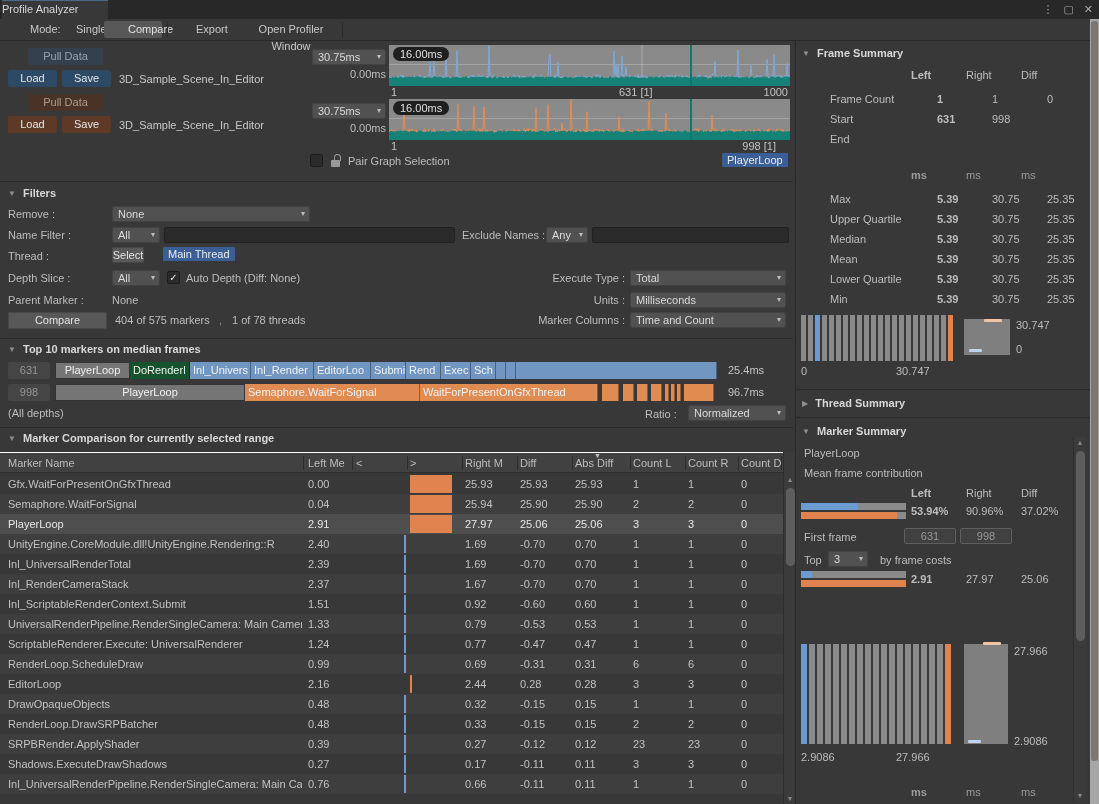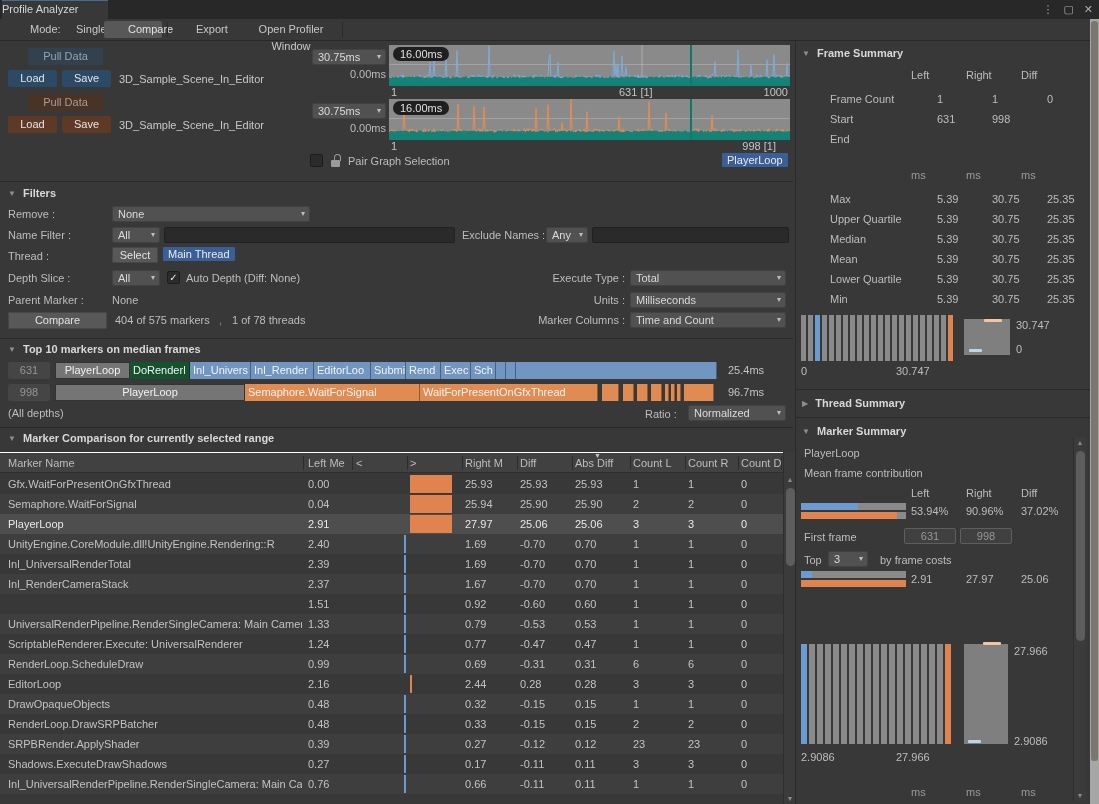--- a/index.html
+++ b/index.html
@@ -88,21 +88,21 @@
   .vscroll { position:absolute; background:#3B3B3B; border-left:1px solid #2E2E2E; }
   .vscroll .thumb { position:absolute; left:2px; width:9px; background:#5D5D5D; border-radius:5px; }
   .vscroll .sarr { position:absolute; left:0; width:100%; text-align:center; font-size:7px; color:#8A8A8A; }
   .win-scroll { position:absolute; right:0; top:19px; width:9px; height:785px; background:#A6A6A6; }
   .win-scroll .thumb { position:absolute; left:1px; top:2px; width:7px; height:740px; background:#7B766F; border-radius:3px; }
 
   
   #rpanel { position:absolute; left:795px; top:41px; width:295px; height:763px; background:#383838;
             border-left:1px solid #2A2A2A; }
   .rp { position:absolute; }
-  .col-l { left:115px; } .col-r { left:170px; } .col-d { left:225px; }
+  .col-l { left:115px;font-weight:bold; } .col-r { left:170px; } .col-d { left:225px; }
   .fs-row { position:relative; height:20px; }
   .fs-row span { position:absolute; top:0; line-height:20px;padding-left:26px; }
   .fs-row .lab { left:8px; color:#BDBDBD; }
   .histbars { position:absolute; display:flex; align-items:flex-end; gap:2px; }
   .histbars div { flex:none; }
   .rangebox { position:absolute; background:#7F7F7F; }
   .rangebox .tick { position:absolute; height:3px; border-radius:1px; }
   .msbar { position:absolute; left:5px; width:105px; }
   .msbar .seg { position:absolute; height:7px; }
   .ffbtn { position:absolute; width:52px; height:16px; background:#404040; border:1px solid #5E5E5E;
@@ -206,21 +206,21 @@
     <span>All</span><span class="arr">▾</span>
   </div>
   <input class="tin" style="left: 164px; top: 227px; width: 291px;" value="">
   <span class="abs" style="left:462px;top:229px">Exclude Names :</span>
   <div class="dd" style="left:546px;top:227px;width:42px">
     <span>Any</span><span class="arr">▾</span>
   </div>
   <input class="tin" style="left: 592px; top: 227px; width: 197px;" value="">
 
   <span class="abs" style="left:8px;top:250px">Thread :</span>
-  <div class="gbtn" style="left:112px;top:247px;width:46px">Select</div>
+  <div class="gbtn" style="left:112px;top:247px;width:32px">Select</div>
   <span class="abs hl" style="left:163px;top:247px">Main Thread</span>
 
   <span class="abs" style="left:8px;top:272px">Depth Slice :</span>
   <div class="dd" style="left:112px;top:270px;width:48px">
     <span>All</span><span class="arr">▾</span>
   </div>
   <div class="cb" style="left:167px;top:271px">✓</div>
   <span class="abs" style="left:186px;top:272px">Auto Depth (Diff: None)</span>
   <span class="abs" style="left:480px;top:272px;width:145px;text-align:right">Execute Type :</span>
   <div class="dd" style="left:630px;top:270px;width:156px">
@@ -377,20 +377,21 @@
         <div class="cell c-left">2.37</div>
         <div class="dbar" style="width: 2px; left: 404px; background: rgb(108, 155, 210);"></div>
         <div class="cell c-right">1.67</div>
         <div class="cell c-diff">-0.70</div>
         <div class="cell c-abs">0.70</div>
         <div class="cell c-cl">1</div>
         <div class="cell c-cr">1</div>
         <div class="cell c-cd">0</div>
       </div>
       <div class="trow">
+        <div class="cell c-name">Inl_ScriptableRenderContext.Submit</div>
         <div class="cell c-left">1.51</div>
         <div class="dbar" style="width: 2px; left: 404px; background: rgb(108, 155, 210);"></div>
         <div class="cell c-right">0.92</div>
         <div class="cell c-diff">-0.60</div>
         <div class="cell c-abs">0.60</div>
         <div class="cell c-cl">1</div>
         <div class="cell c-cr">1</div>
         <div class="cell c-cd">0</div>
       </div>
       <div class="trow alt">

